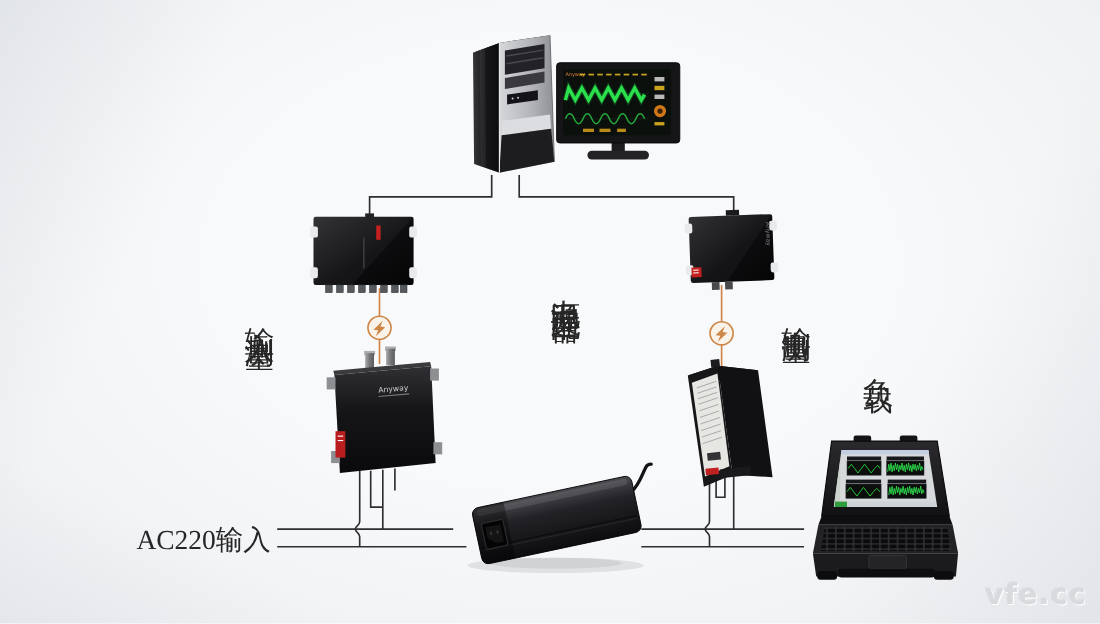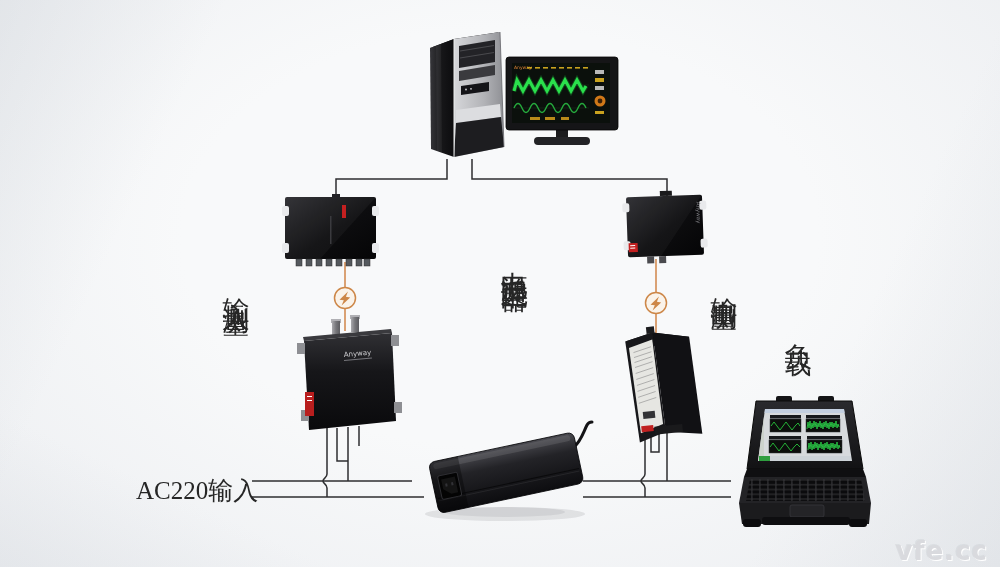--- a/index.html
+++ b/index.html
@@ -13,21 +13,21 @@
       radial-gradient(ellipse at 50% 42%, #f8f9fa 45%, #eceef1 100%);
   }
   #diagram-svg{position:absolute;left:0;top:0;z-index:1;}
   .v-label{
     position:absolute;z-index:3;
     writing-mode:vertical-rl;text-orientation:upright;
     color:#262626;line-height:1;
   }
   .h-label{position:absolute;z-index:3;color:#262626;white-space:nowrap;}
   .watermark{
-    position:absolute;right:12px;bottom:1px;z-index:3;
+    position:absolute;right:12px;bottom:11px;z-index:3;
     font-family:"DejaVu Sans","Liberation Sans",sans-serif;
     font-weight:700;font-size:26px;letter-spacing:1px;color:#d9dade;
     text-shadow:1px 1px 0 #ffffff,-1px -1px 0 rgba(120,125,135,0.10);
   }
 </style>
 </head>
 <body>
 
 <div id="canvas">
 
@@ -295,17 +295,17 @@
 </svg>
 
 <div class="v-label" style="left:222px;top:276px;font-size:27px;letter-spacing:5px;">输入测量</div>
 
 <div class="v-label" style="left:500px;top:250px;font-size:27px;letter-spacing:4px;">电源适配器</div>
 
 <div class="v-label" style="left:710px;top:276px;font-size:27px;letter-spacing:3px;">输出测量</div>
 
 <div class="v-label" style="left:784px;top:322px;font-size:27px;letter-spacing:6px;">负载</div>
 
-<div class="h-label" style="left:136px;top:474px;font-size:25px;">AC220输入</div>
+<div class="h-label" style="left:124px;top:474px;font-size:25px;">AC220输入</div>
 
 <div class="watermark">vfe.cc</div>
 
 </div>
 
 </body></html>

